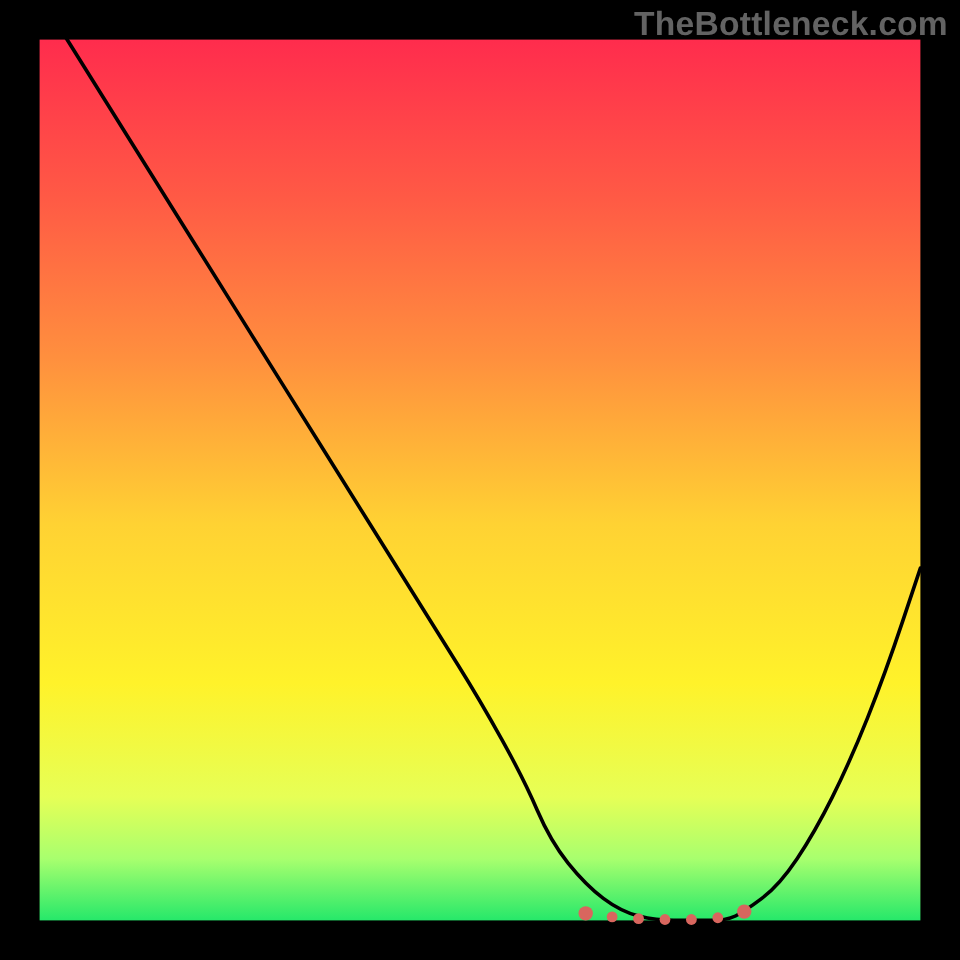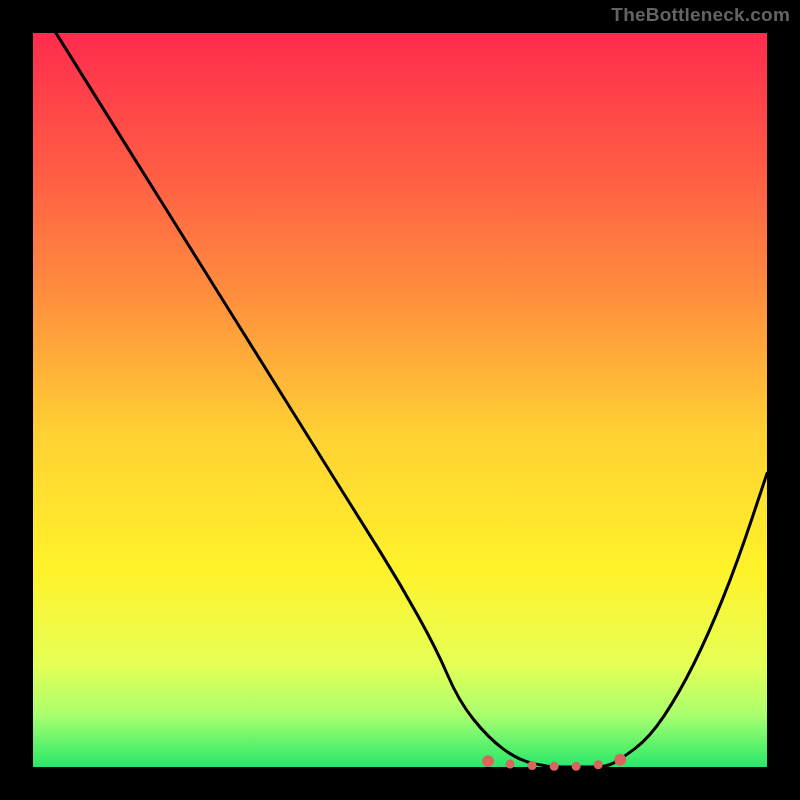--- a/index.html
+++ b/index.html
@@ -14,21 +14,21 @@
     position: relative;
     width: 800px;
     height: 800px;
     background: #000;
   }
   .watermark {
     position: absolute;
     top: 4px;
     right: 10px;
     font-family: Arial, Helvetica, sans-serif;
-    font-size: 19px;
+    font-size: 28px;
     font-weight: bold;
     color: #636363;
     letter-spacing: 0.2px;
     z-index: 10;
   }
   svg.chart {
     position: absolute;
     top: 0;
     left: 0;
   }

